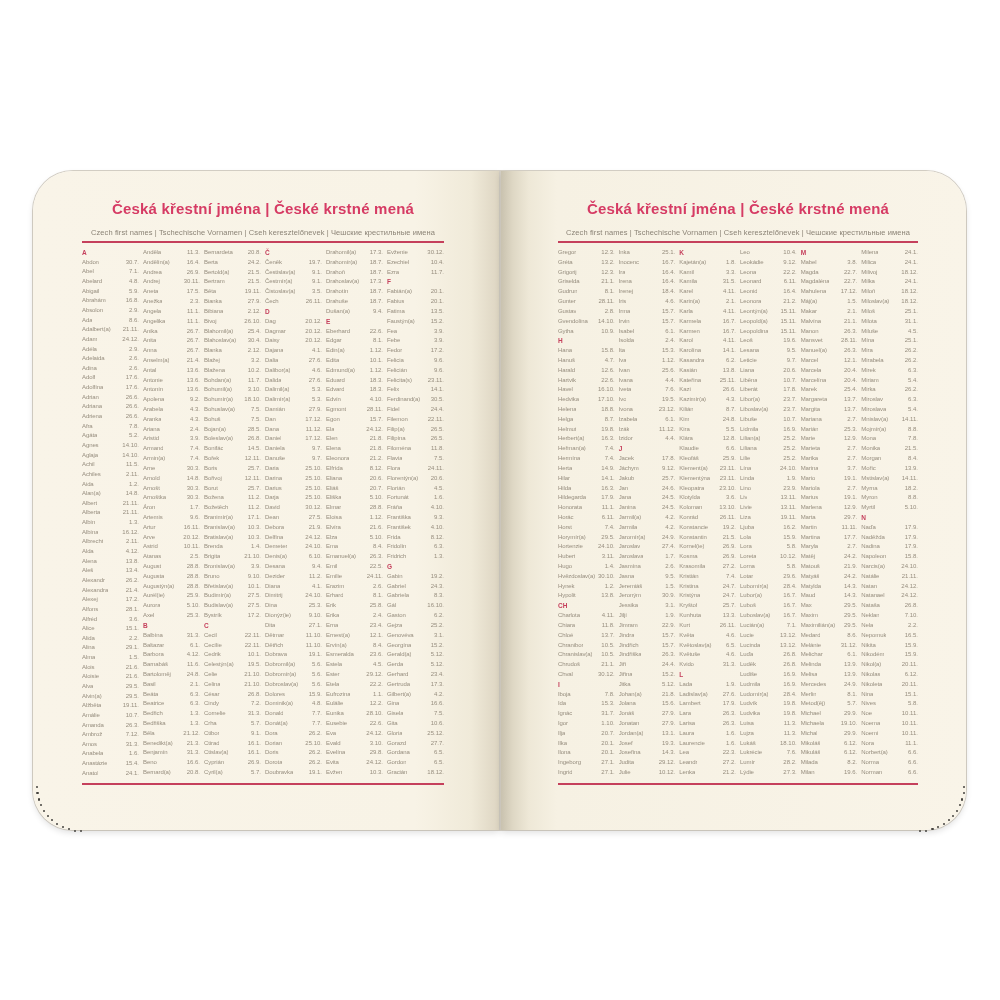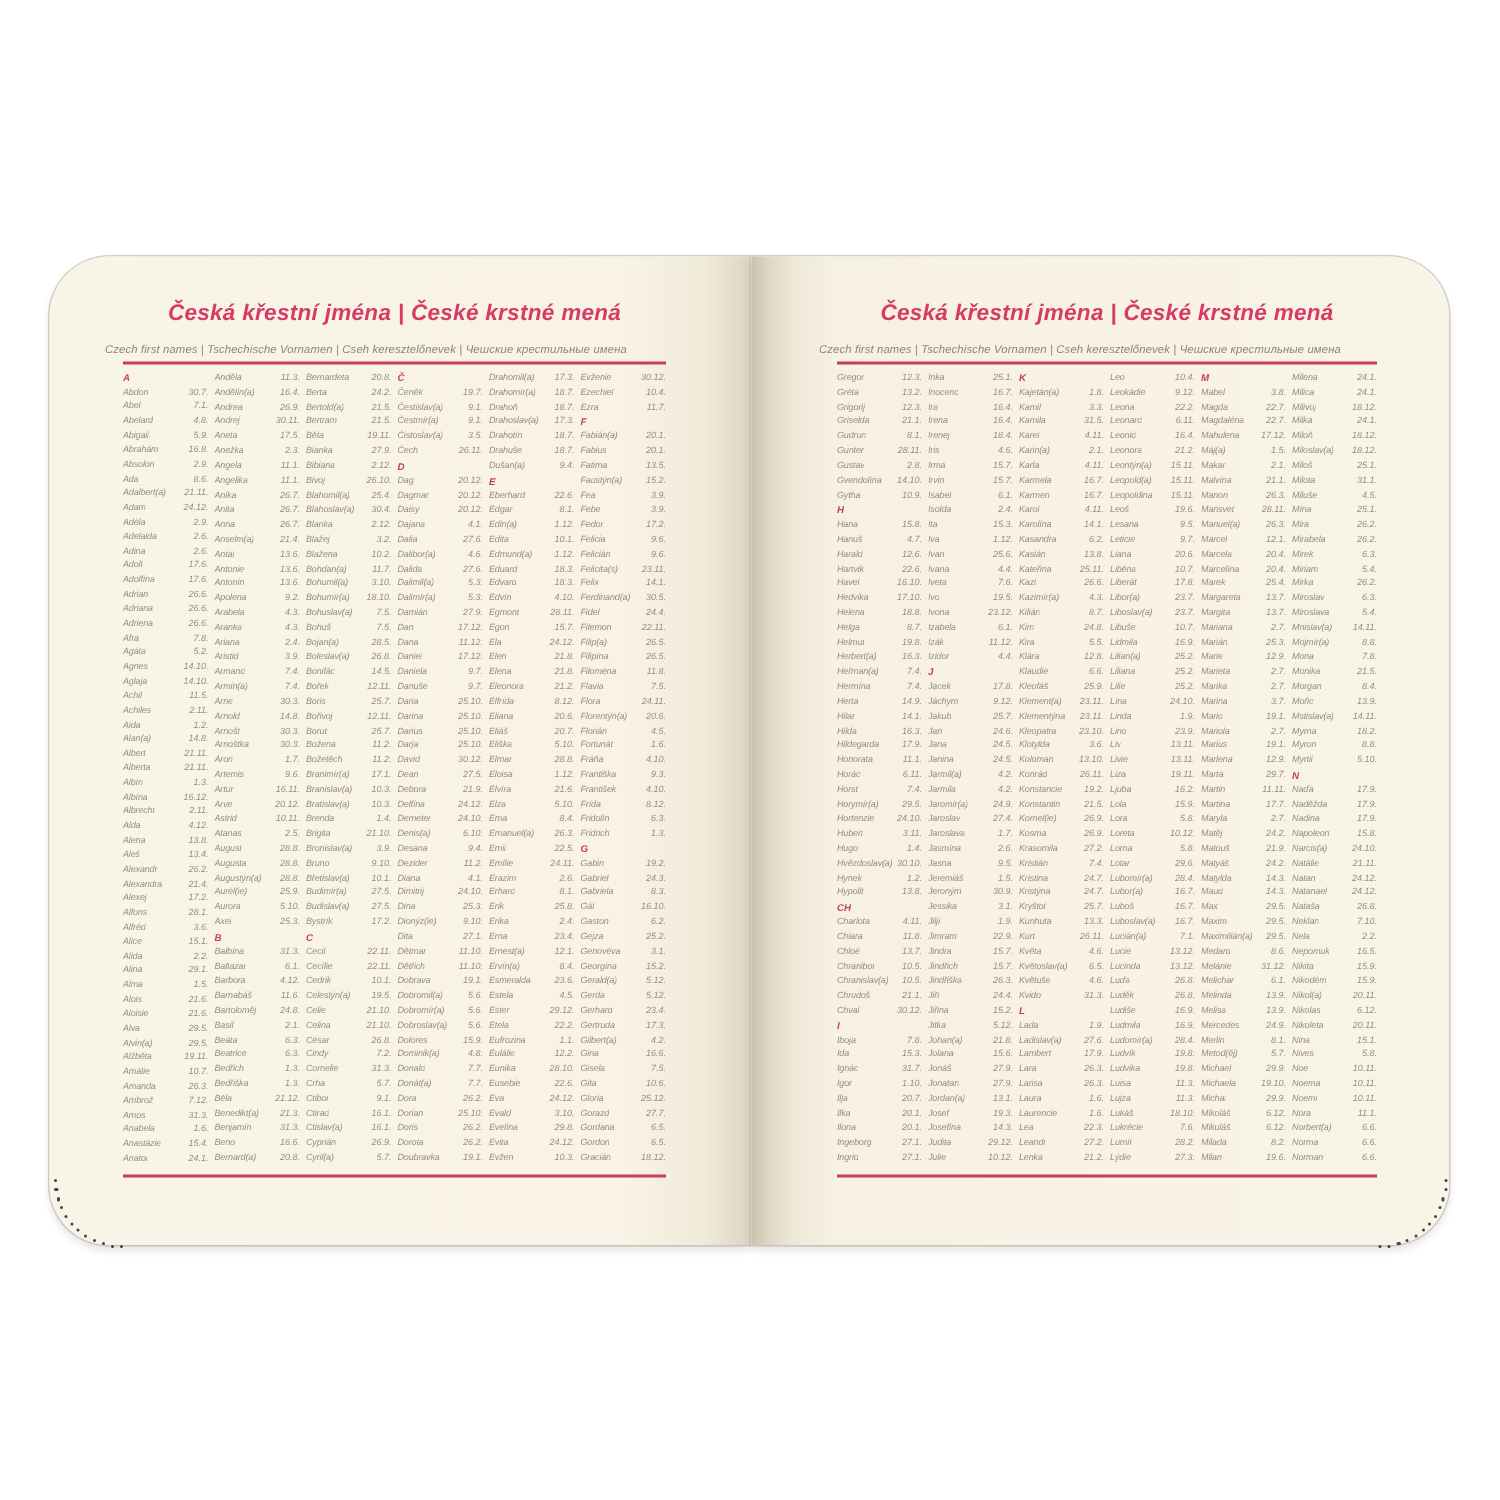--- a/index.html
+++ b/index.html
@@ -1,31 +1,31 @@
 <!DOCTYPE html>
 <html><head>
 <meta charset="utf-8">
 <style>
   html,body{margin:0;padding:0;background:#ffffff;}
   .canvas{position:relative;width:1000px;height:1000px;background:#ffffff;overflow:hidden;
           font-family:"Liberation Sans",sans-serif;}
-  .book{position:absolute;left:33px;top:171px;width:933px;height:659px;font-style:italic;}
+  .book{position:absolute;left:33px;top:171px;width:933px;height:659px;}
   .page{position:absolute;top:0;height:659px;}
   .page.left{left:0;width:466px;border-radius:40px 0 0 40px;
     background:linear-gradient(90deg,#f9f4e8 0%,#f8f3e6 82%,#f0ead9 94%,#ddd5c2 100%);
     box-shadow:0 0 0 1px rgba(176,168,150,.55),0 3px 6px rgba(0,0,0,.12);}
   .page.right{left:468px;width:465px;border-radius:0 40px 40px 0;
     background:linear-gradient(90deg,#c9c2af 0%,#ded7c4 2.5%,#eee8d7 6%,#f6f1e3 12%,#f9f4e8 100%);
     box-shadow:0 0 0 1px rgba(176,168,150,.55),0 3px 6px rgba(0,0,0,.12);}
   .content{position:absolute;top:0;bottom:0;}
   .page.left  .content{left:49px;width:362px;}
   .page.right .content{left:57px;width:360px;}
   .title{position:absolute;top:30px;left:0;right:0;margin:0;text-align:center;
          font-size:15px;line-height:16px;font-weight:bold;color:#d63b64;letter-spacing:.2px;}
-  .subtitle{position:absolute;top:57px;left:-12px;right:-12px;
+  .subtitle{position:absolute;top:57px;left:-12px;right:-12px;text-align:center;
             font-size:7.5px;color:#8b8376;letter-spacing:.1px;}
   .rule{position:absolute;left:0;right:0;height:2px;background:#c5405c;}
   .rule.top{top:70px}
   .rule.bottom{top:612px}
   .cols{position:absolute;top:77px;left:0;right:0;height:530px;display:flex;gap:4px;overflow:hidden;}
   .col{flex:1;min-width:0;display:flex;flex-direction:column;}
   .row{height:9.815px;line-height:9.8px;display:flex;justify-content:space-between;
        font-size:6px;color:#978e7f;white-space:nowrap;overflow:hidden;}
   .row .nm{overflow:hidden;text-overflow:clip;letter-spacing:-.1px;}
   .row .dt{margin-left:2px;}

